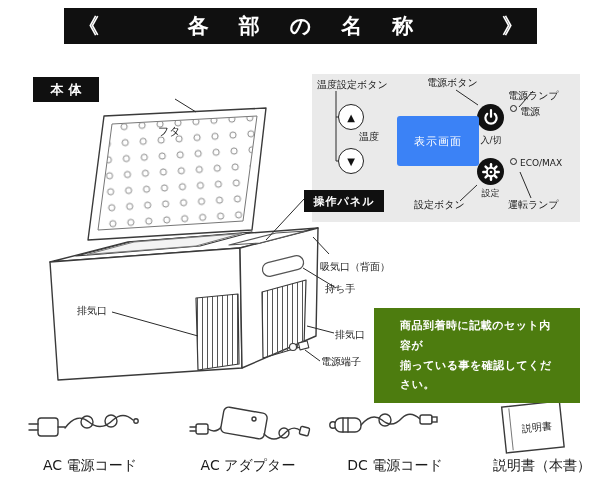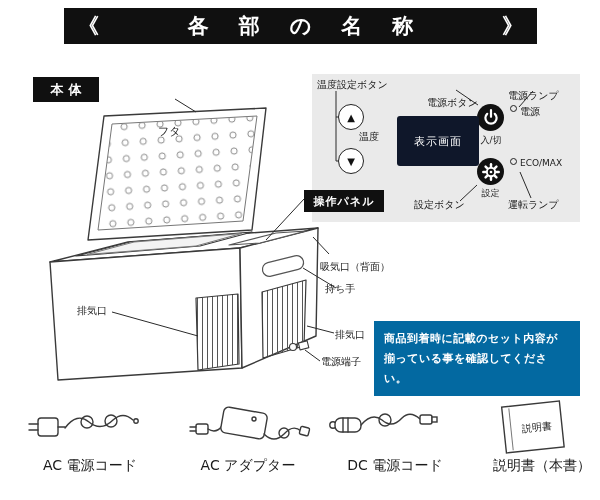--- a/index.html
+++ b/index.html
@@ -14,26 +14,26 @@
   .tag{position:absolute;background:#101010;color:#fff;font-weight:bold;display:flex;align-items:center;
        justify-content:center;z-index:3;}
   .body-tag{left:33px;top:77px;width:66px;height:25px;font-size:13px;letter-spacing:5px;padding-left:5px;box-sizing:border-box;}
   .panel-tag{left:304px;top:190px;width:80px;height:22px;font-size:11px;letter-spacing:1px;}
   .lbl{position:absolute;font-size:10px;color:#1a1a1a;white-space:nowrap;z-index:3;line-height:1.2;}
   .lbl.s9{font-size:9px;}
   .lbl.s11{font-size:11px;}
   .circle-btn{position:absolute;width:26px;height:26px;border:1.5px solid #222;border-radius:50%;background:#fff;
               display:flex;align-items:center;justify-content:center;font-size:10px;color:#111;z-index:3;box-sizing:border-box;}
   .dark-btn{width:27px;height:27px;background:#111;border:none;}
-  .display{position:absolute;left:397px;top:116px;width:82px;height:50px;background:#0f172a;border-radius:3px;
+  .display{position:absolute;left:397px;top:116px;width:82px;height:50px;background:#3b82f6;border-radius:3px;
            color:#fff;font-size:11px;letter-spacing:1px;display:flex;align-items:center;justify-content:center;z-index:3;}
   .led{position:absolute;display:flex;gap:3px;z-index:3;font-size:10px;}
   .led-dot{width:5px;height:5px;border:1px solid #222;border-radius:50%;display:inline-block;}
-  .notice{position:absolute;left:374px;top:308px;width:206px;background:#0369a1;color:#fff;font-size:11px;
-          font-weight:bold;line-height:1.8;letter-spacing:0.5px;padding:8px 10px;box-sizing:border-box;z-index:3;margin-top:13px;}
+  .notice{position:absolute;left:374px;top:308px;width:206px;background:#4d7c0f;color:#fff;font-size:11px;
+          font-weight:bold;line-height:1.8;letter-spacing:0.5px;padding:8px 26px;box-sizing:border-box;z-index:3;}
   .acc-label{position:absolute;width:100px;text-align:center;font-size:14px;z-index:3;}
 </style>
 </head>
 <body>
 
 <div class="canvas">
 
   <div class="panel-box"></div>
 
   <svg class="art" width="600" height="500" viewBox="0 0 600 500">
@@ -142,21 +142,21 @@
   <div class="tag body-tag">本体</div>
 
   <div class="lbl s11" style="left:158px;top:85px;margin-top:40px;">フタ</div>
   <div class="lbl" style="left:320px;top:249px;margin-top:12px;">吸気口（背面）</div>
   <div class="lbl" style="left:325px;top:283px;">持ち手</div>
   <div class="lbl" style="left:77px;top:305px;">排気口</div>
   <div class="lbl" style="left:335px;top:329px;">排気口</div>
   <div class="lbl" style="left:321px;top:356px;">電源端子</div>
 
   <div class="lbl" style="left:317px;top:79px;">温度設定ボタン</div>
-  <div class="lbl" style="left:427px;top:77px;margin-top:20px;">電源ボタン</div>
+  <div class="lbl" style="left:427px;top:77px;">電源ボタン</div>
   <div class="lbl" style="left:508px;top:90px;">電源ランプ</div>
   <div class="lbl" style="left:359px;top:131px;">温度</div>
   <div class="lbl s9" style="left:474px;top:135px;width:34px;text-align:center;">入/切</div>
   <div class="lbl s9" style="left:477px;top:188px;width:27px;text-align:center;">設定</div>
   <div class="lbl" style="left:414px;top:199px;">設定ボタン</div>
   <div class="lbl" style="left:508px;top:199px;">運転ランプ</div>
 
   <div class="circle-btn" style="left:338px;top:104px;">
     <span>▲</span>
   </div>

